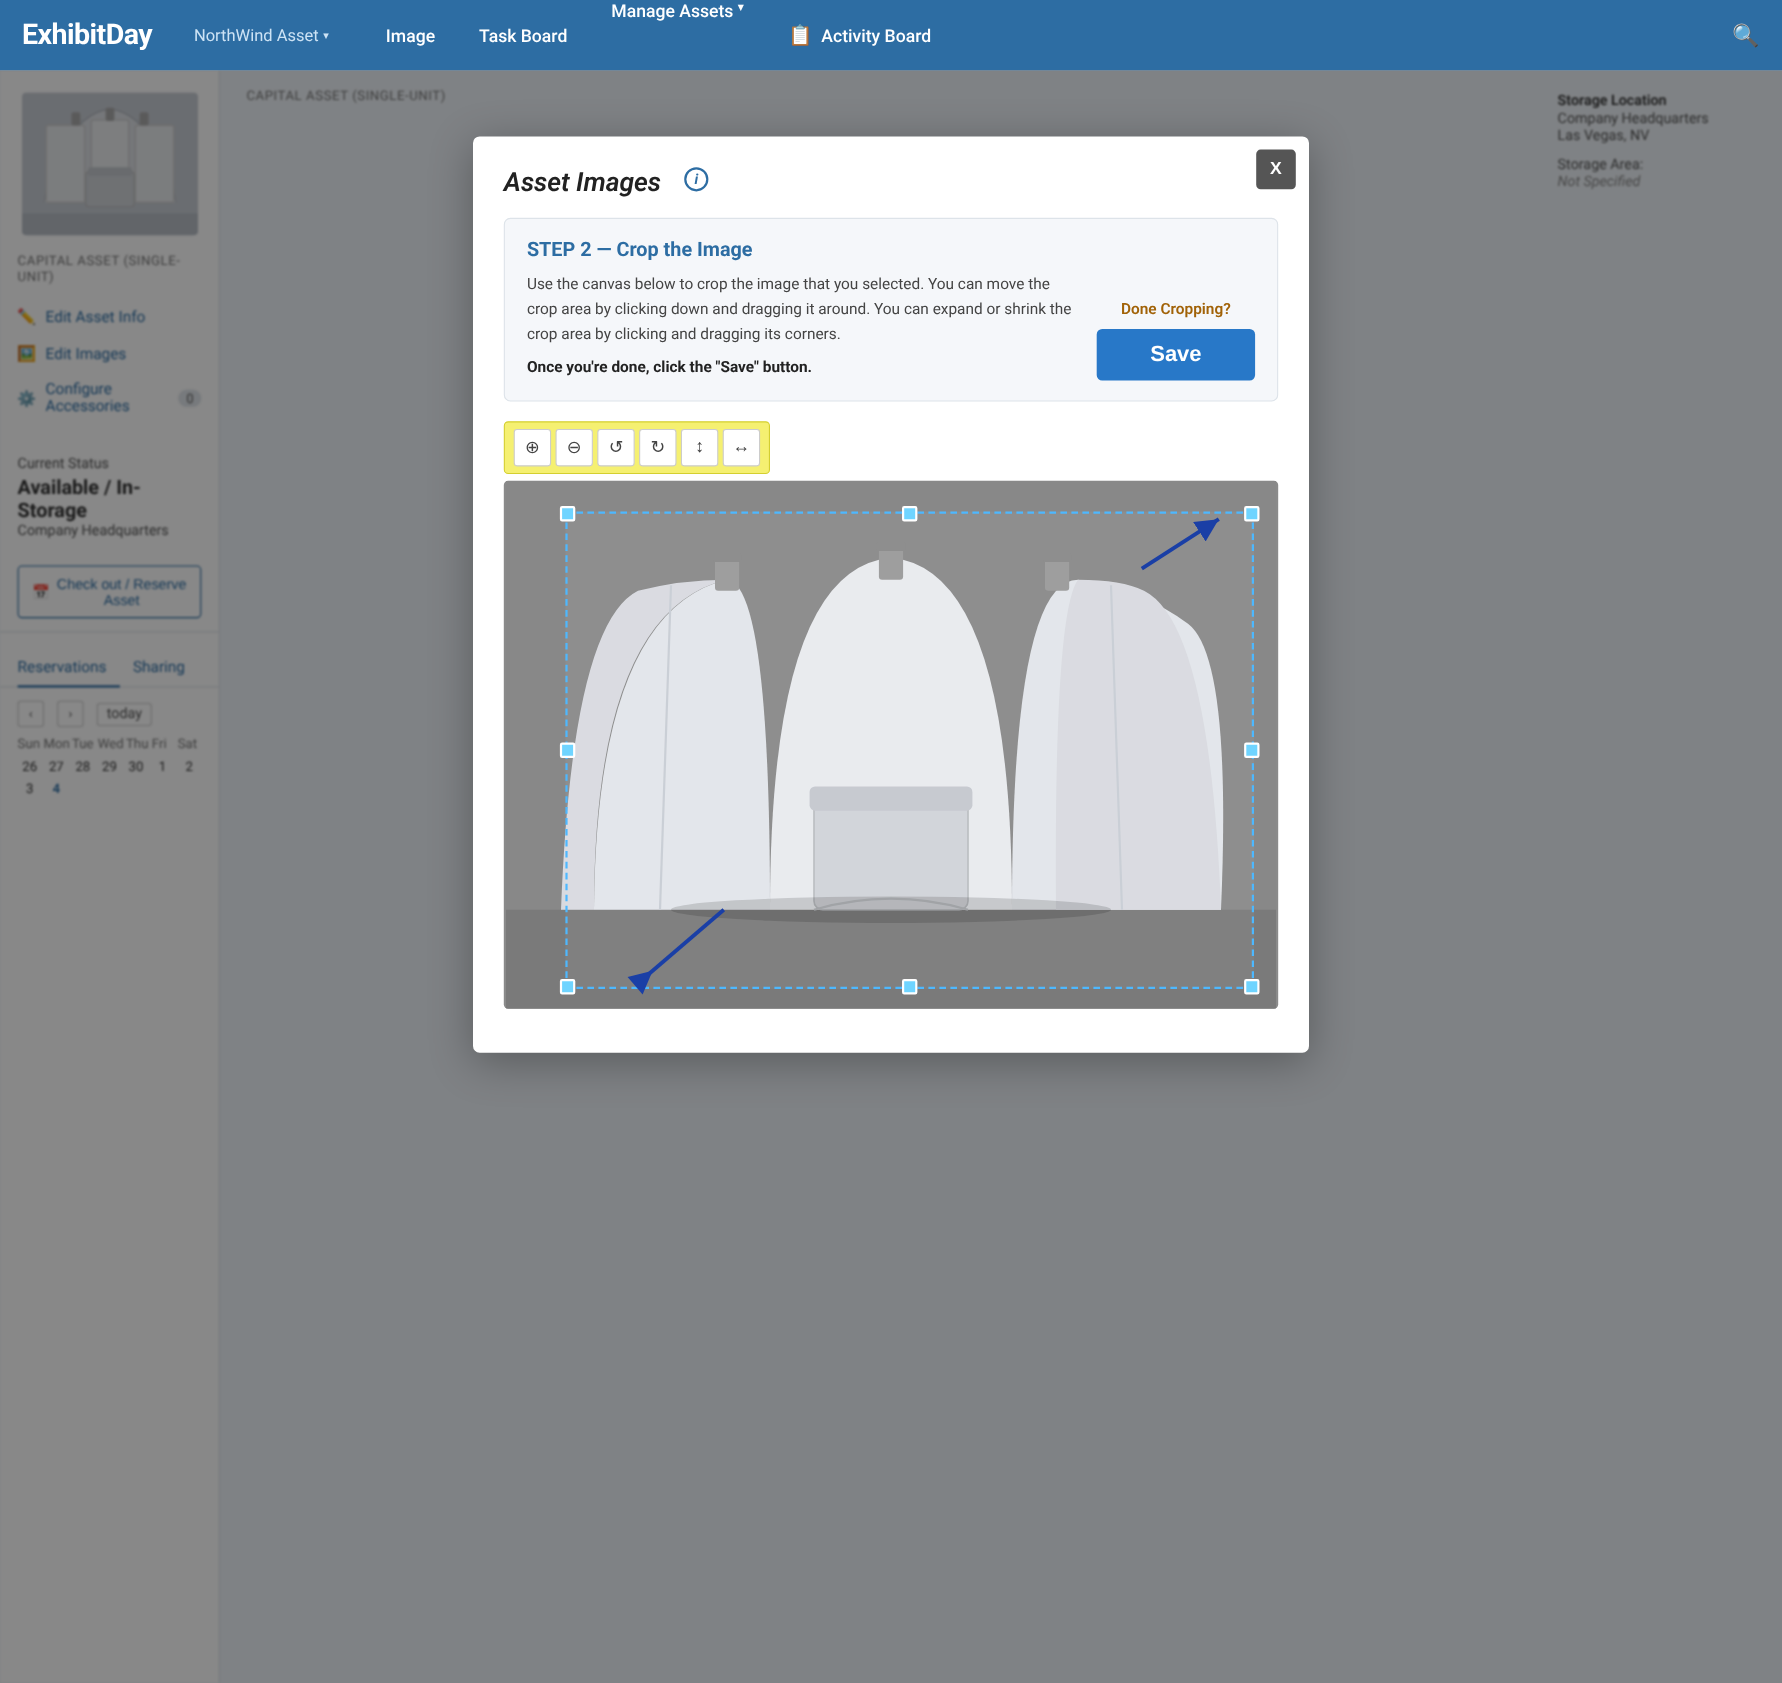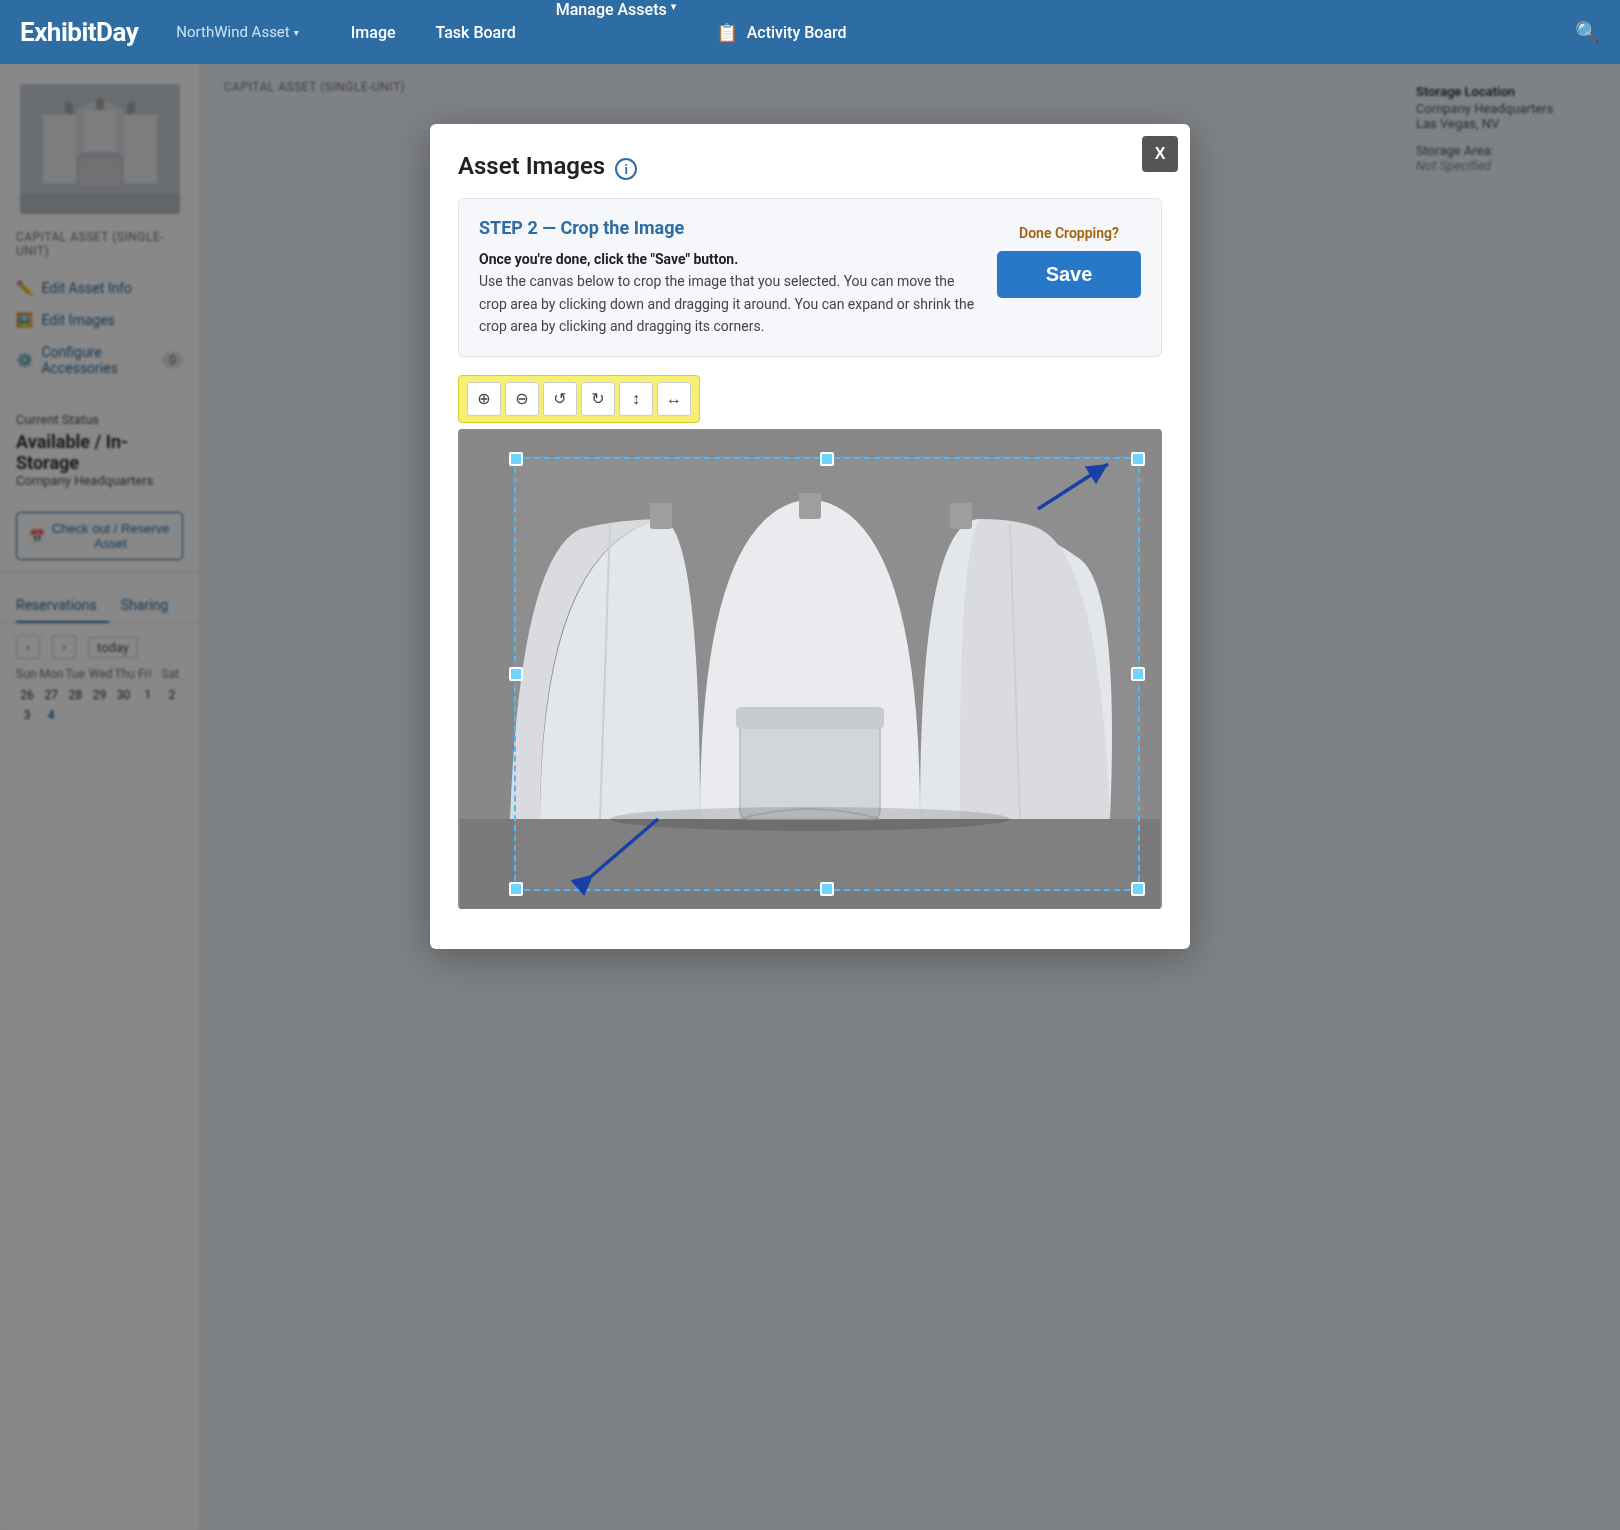--- a/index.html
+++ b/index.html
@@ -251,23 +251,24 @@
       font-size: 16px;
       font-weight: 700;
       cursor: pointer;
       display: flex;
       align-items: center;
       justify-content: center;
     }
 
     .modal-title-row {
       display: flex;
-      align-items: flex-end;
-      gap: 10px;
+      align-items: flex-start;
+      gap: 21px;
       margin-bottom: 18px;
+      font-style: italic;
     }
     .modal-title {
       font-size: 24px;
       font-weight: 600;
       color: #222;
     }
     .modal-info-icon {
       width: 22px; height: 22px;
       border: 2px solid #2d6da3;
       border-radius: 50%;
@@ -279,20 +280,21 @@
     }
 
     .step-box {
       background: #f5f7fa;
       border: 1px solid #dde3e9;
       border-radius: 6px;
       padding: 18px 20px;
       margin-bottom: 18px;
       display: flex;
       gap: 20px;
+      align-items: flex-end;
     }
     .step-text {
       flex: 1;
     }
     .step-title {
       font-size: 18px;
       font-weight: 700;
       color: #2d6da3;
       margin-bottom: 10px;
     }
@@ -574,25 +576,25 @@
         <h2 class="modal-title">Asset Images</h2>
         <div class="modal-info-icon">
           <span>i</span>
         </div>
       </div>
 
       
       <div class="step-box">
         <div class="step-text">
           <div class="step-title">STEP 2 — Crop the Image</div>
+          <div class="step-desc">
+            Use the canvas below to crop the image that you selected. You can move the crop area by clicking down and dragging it around. You can expand or shrink the crop area by clicking and dragging its corners.
+          </div>
           <div class="step-desc" style="margin-top:8px;">
             <strong>Once you're done, click the "Save" button.</strong>
-          </div>
-          <div class="step-desc">
-            Use the canvas below to crop the image that you selected. You can move the crop area by clicking down and dragging it around. You can expand or shrink the crop area by clicking and dragging its corners.
           </div>
         </div>
         <div class="step-action">
           <div class="done-cropping-label">Done Cropping?</div>
           <button class="save-btn">
             <span>Save</span>
           </button>
         </div>
       </div>
 

